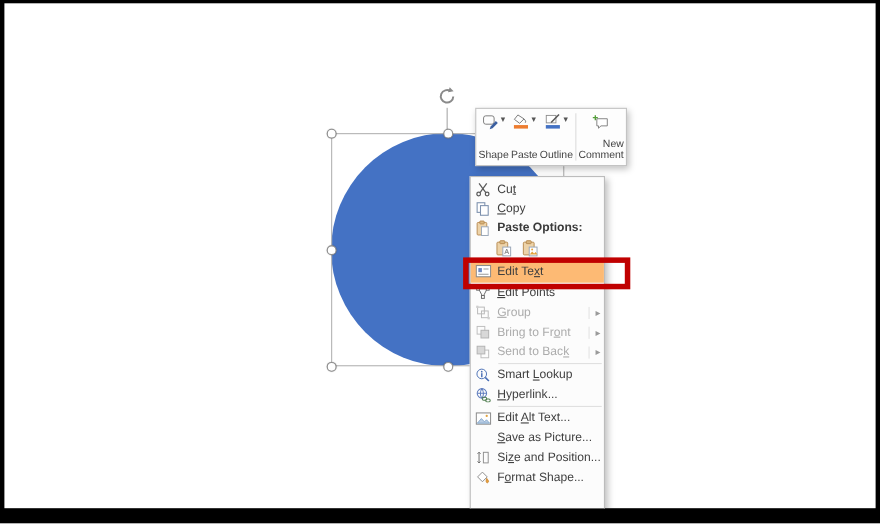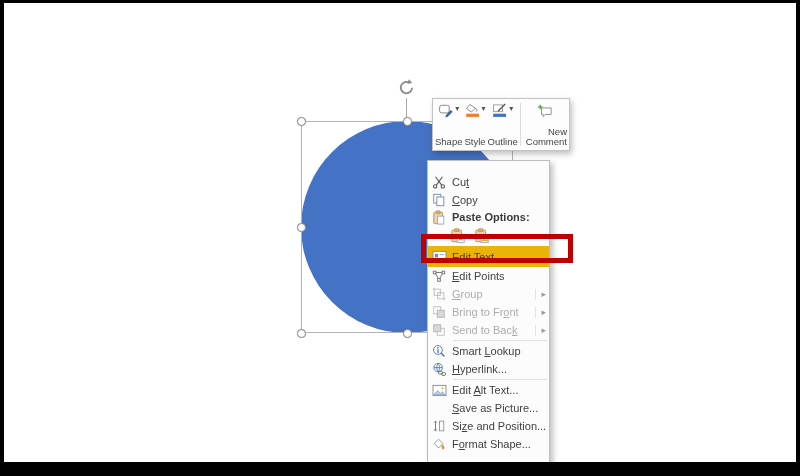--- a/index.html
+++ b/index.html
@@ -18,26 +18,26 @@
            box-shadow:2px 3px 6px rgba(0,0,0,.25);display:flex;align-items:stretch;padding:2px 1px;box-sizing:border-box;z-index:5;}
   .tb-btn{display:flex;flex-direction:column;align-items:center;justify-content:space-between;padding:2px 1px 1px;
           font-size:9.5px;color:#444;flex:1 1 auto;text-align:center;line-height:10px;cursor:default;}
   .tb-btn .ic{display:flex;align-items:flex-start;}
   .tb-caret{font-size:8px;color:#555;margin-left:1px;line-height:8px;padding-top:2px;}
   .tb-sep{width:1px;background:#dcdcdc;margin:2px 1px;flex:0 0 1px;}
   .tb-label{white-space:pre-line;text-align:right;}
 
   
   .menu{position:absolute;left:423px;top:157px;width:123px;height:306px;background:#fcfcfc;border:1px solid #bcbcbc;
-        box-shadow:3px 3px 6px rgba(0,0,0,.25);box-sizing:border-box;z-index:6;font-size:11px;color:#3f3f3f;padding-top:12px;}
+        box-shadow:3px 3px 6px rgba(0,0,0,.25);box-sizing:border-box;z-index:6;font-size:11px;color:#3f3f3f;padding-top:2px;}
   .mi{display:flex;align-items:center;height:18px;padding:0 3px;gap:5px;cursor:default;}
   .mi-icon{width:16px;height:15px;flex:0 0 16px;display:flex;align-items:center;justify-content:center;}
   .mi-label{white-space:nowrap;}
   .mi.disabled{color:#acacac;}
-  .mi.highlighted{background:#eab308;height:21px;}
+  .mi.highlighted{background:#fdba74;height:21px;}
   .mi.row-label{height:16px;}
   .row-label .mi-label{font-weight:bold;color:#3a3a3a;}
   .mi-arrow{margin-left:auto;font-size:9px;color:#9a9a9a;border-left:1px solid #e3e3e3;padding-left:5px;line-height:11px;}
   .mi-sep{height:3px;position:relative;}
   .mi-sep::after{content:'';position:absolute;left:25px;right:2px;top:1px;height:1px;background:#e0e0e0;}
   .paste-row{display:flex;gap:5px;height:21px;padding-left:20px;align-items:center;}
   .paste-btn{width:19px;height:19px;display:flex;align-items:center;justify-content:center;}
 
   
   .redbox{position:absolute;left:417px;top:231px;width:152px;height:29px;border:5px solid #c00000;box-sizing:border-box;z-index:10;}
@@ -88,21 +88,21 @@
               <svg width="19" height="17" viewBox="0 0 20 18">
                 <g fill="none" stroke="#6d6d6d">
                   <path d="M6 1.5 L13 6 L8 11 L2 6.5 Z" fill="#fdfdfd"></path>
                   <path d="M13 6 c1.8 2 2.6 3.4 1.2 4.4"></path>
                 </g>
                 <rect x="1.5" y="13" width="16" height="4" fill="#ED7D31"></rect>
               </svg>
             </span>
             <span class="tb-caret">▾</span>
           </span>
-          <span class="tb-label">Style</span>
+          <span class="tb-label">Paste</span>
         </div>
         <div class="tb-btn">
           <span class="ic">
             <span class="mi-icon">
               <svg width="19" height="17" viewBox="0 0 20 18">
                 <rect x="2" y="2" width="11" height="8.5" fill="#fff" stroke="#8a8a8a"></rect>
                 <line x1="16.5" y1="1" x2="7.5" y2="10" stroke="#555" stroke-width="1.7"></line>
                 <rect x="1.5" y="13" width="16" height="4" fill="#4472C4"></rect>
               </svg>
             </span>

